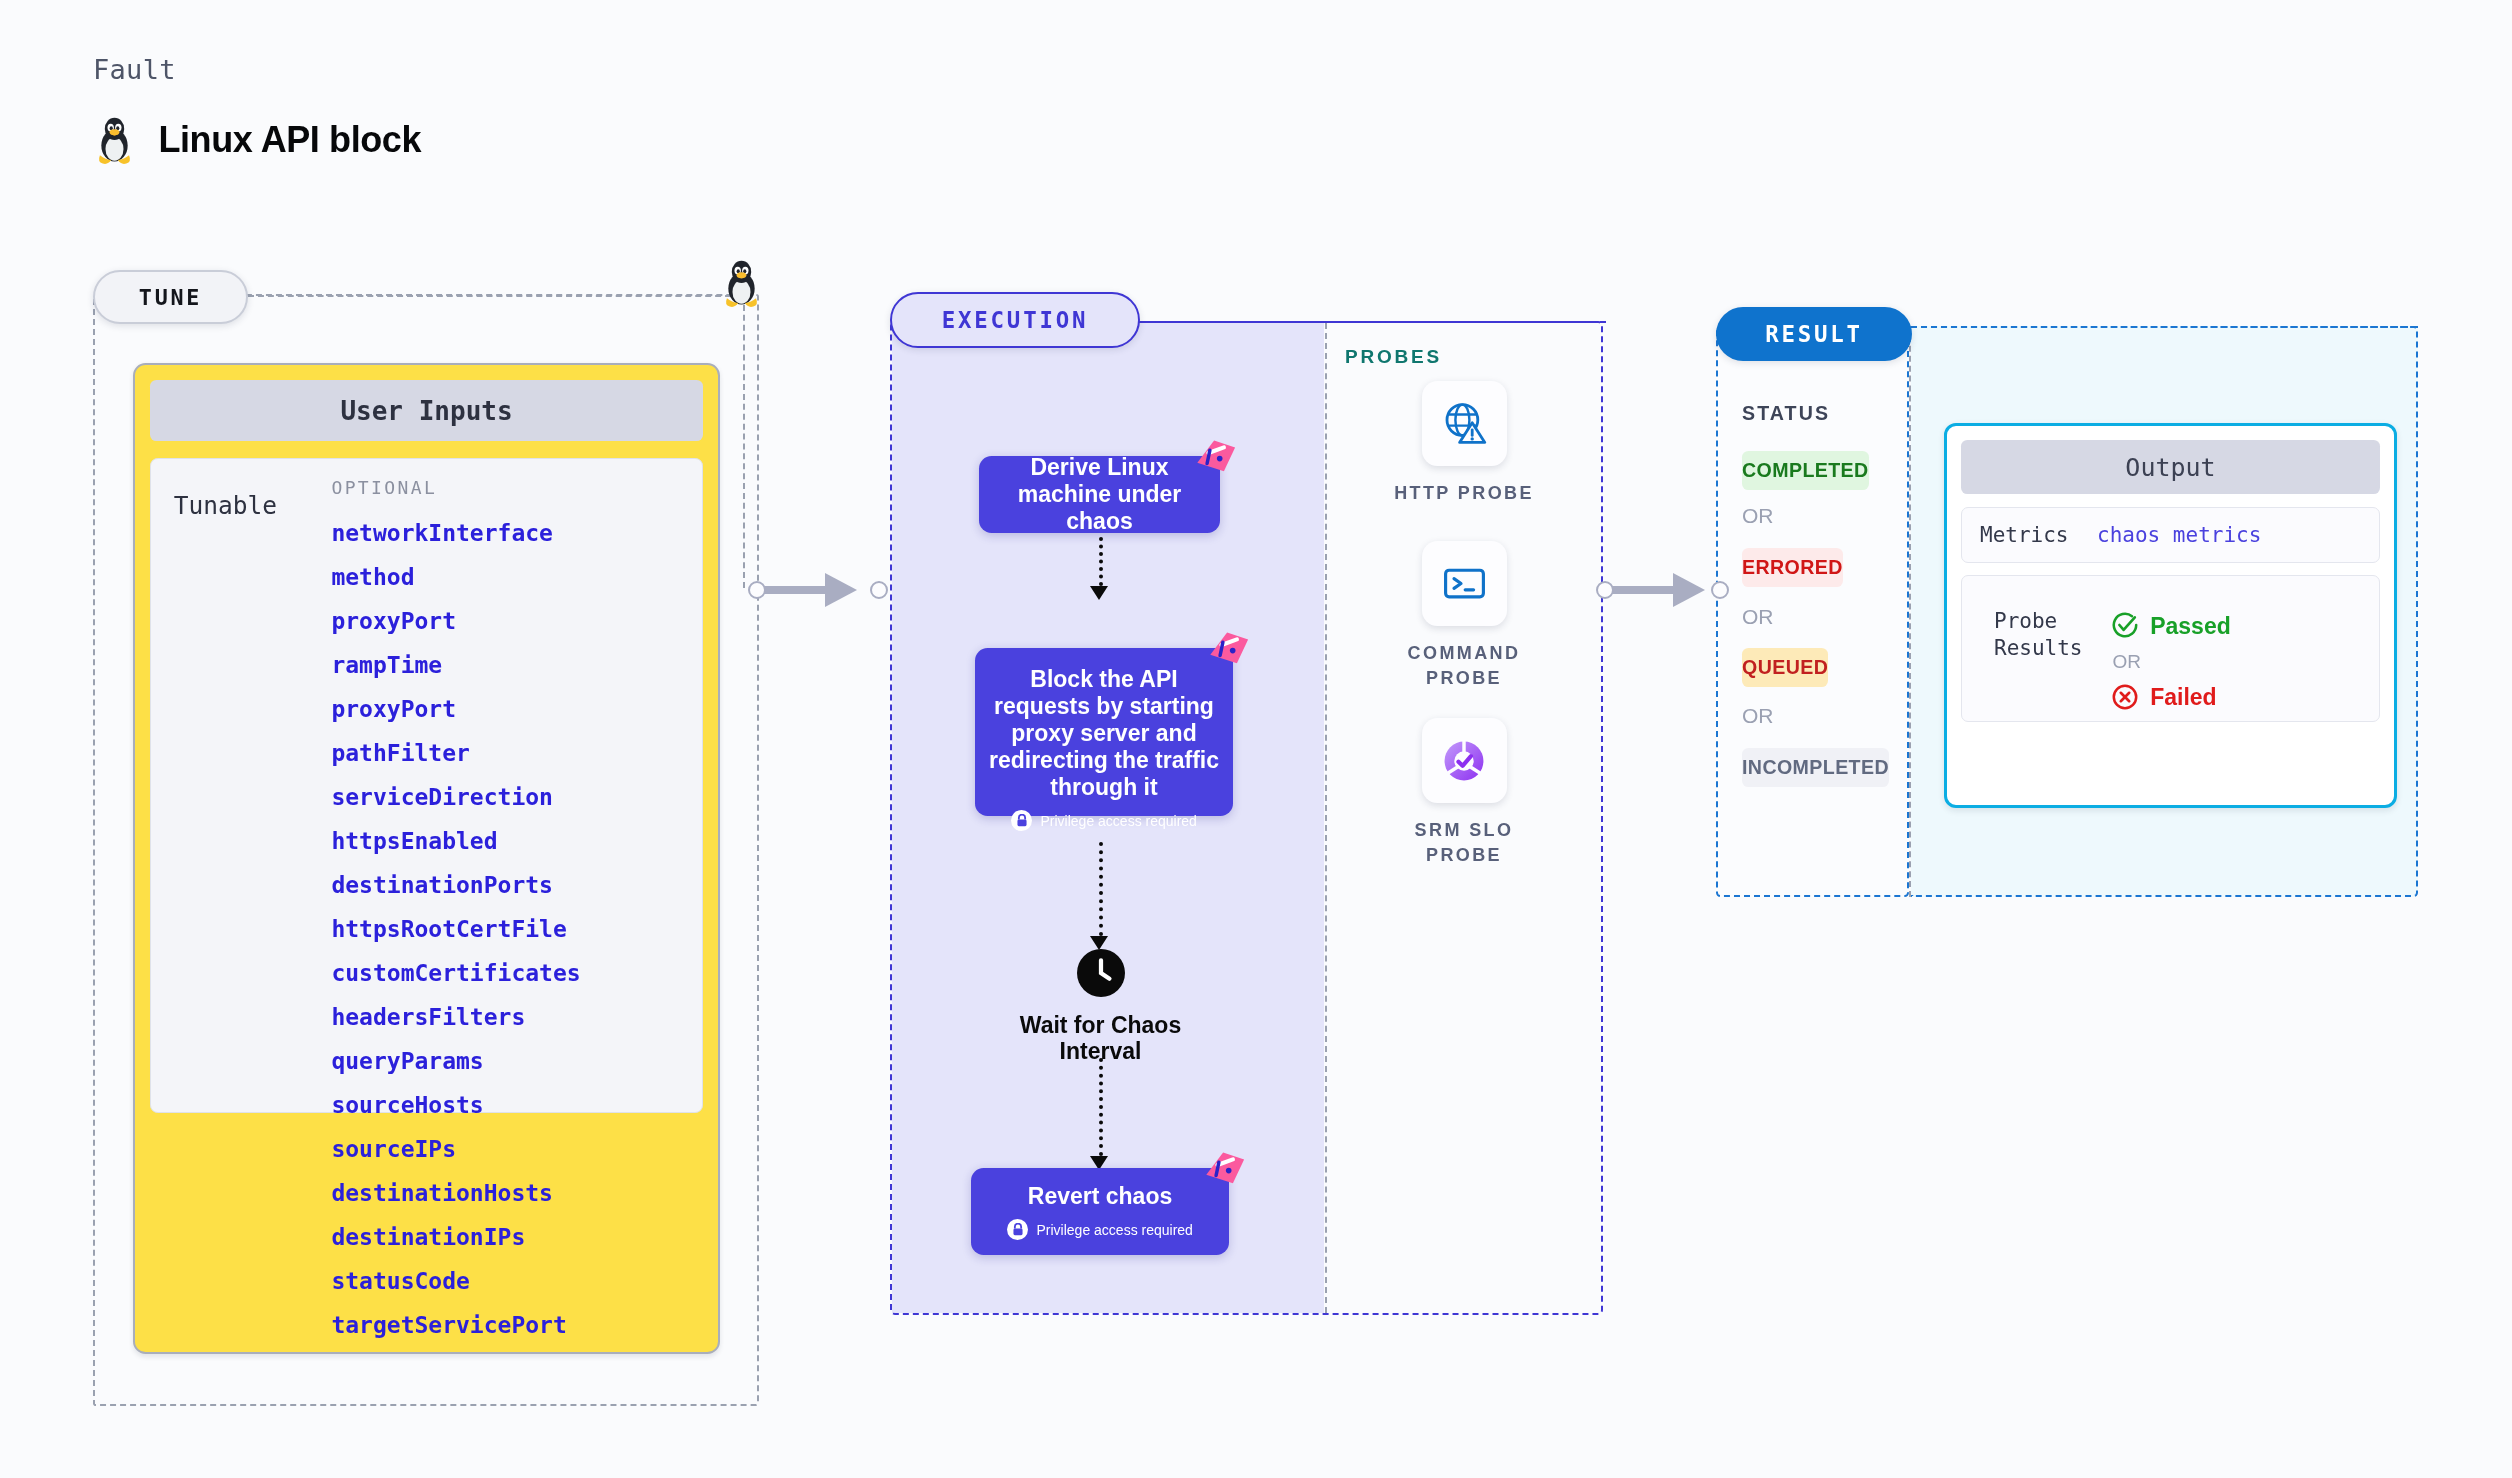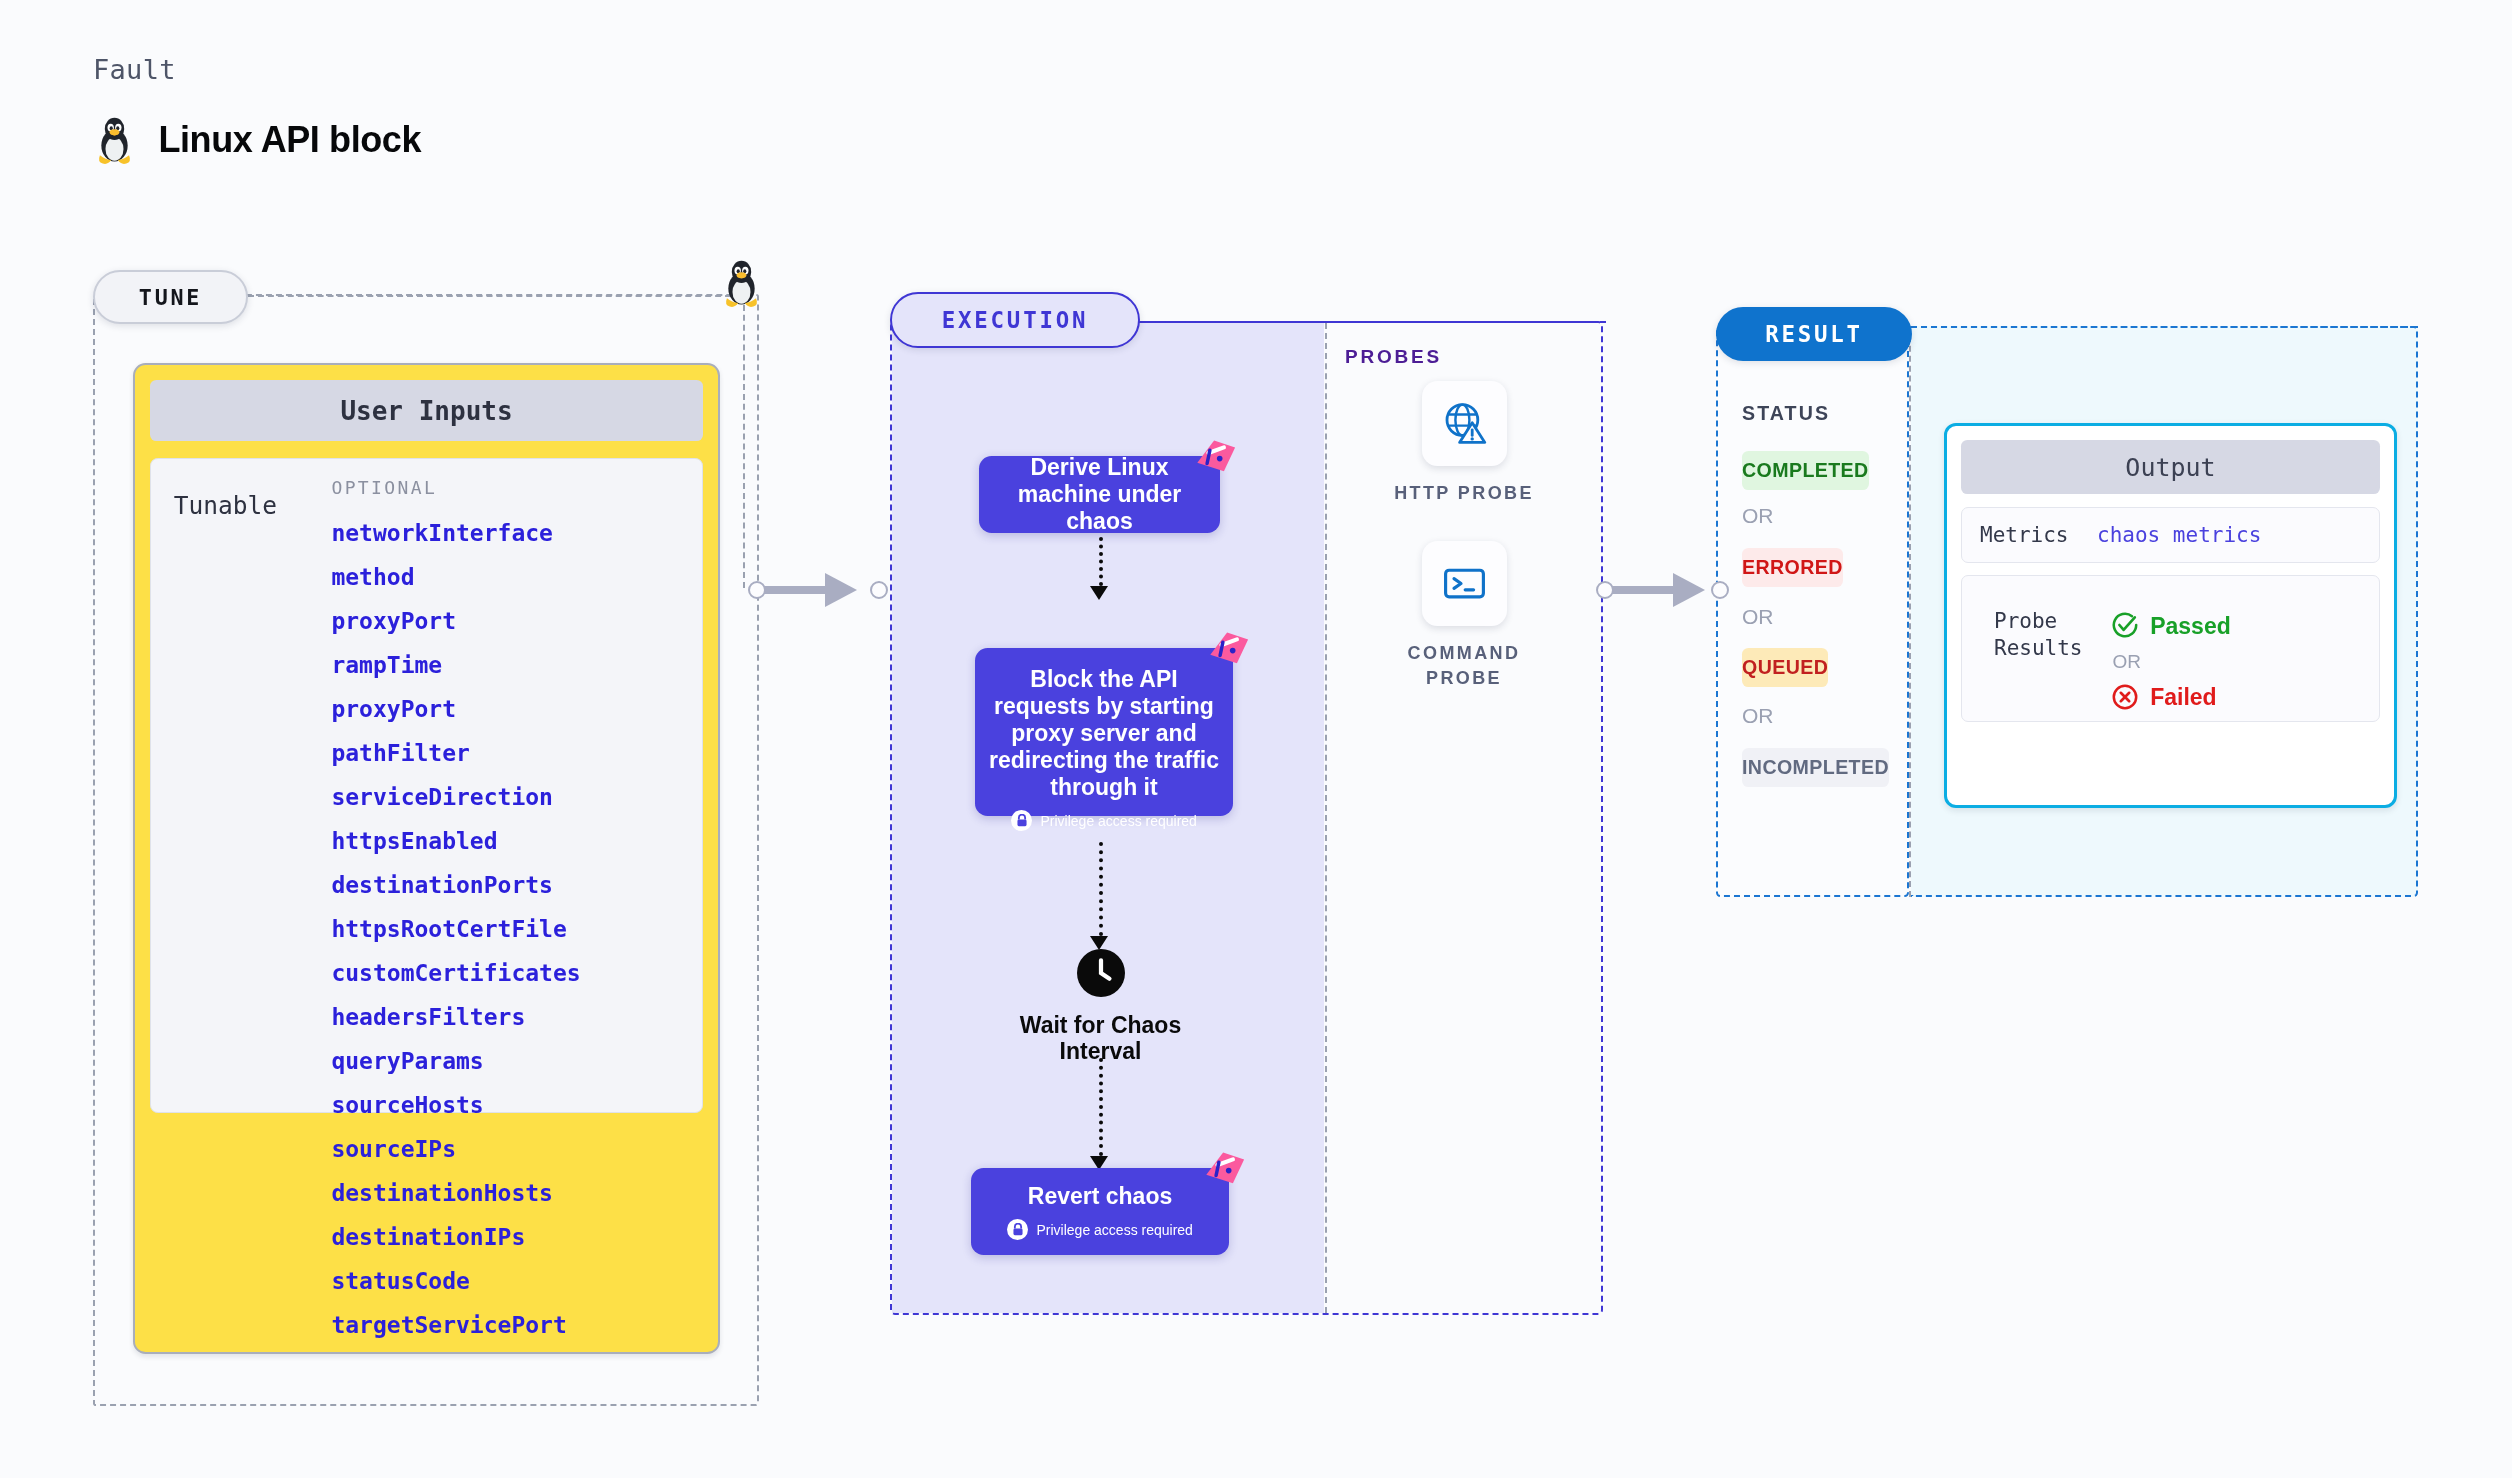--- a/index.html
+++ b/index.html
@@ -194,21 +194,21 @@
     align-items: center; color: #0a0a0a;
   }
   .wait-label {
     margin-top: 12.6px; font-size: 23px; font-weight: bold;
     text-align: center; line-height: 1.16;
   }
 
   
   .probes-title {
     position: absolute; left: 1345px; top: 346px;
-    font-size: 19px; font-weight: bold; color: #4c1d95;
+    font-size: 19px; font-weight: bold; color: #0f766e;
     letter-spacing: 2.8px;
   }
   .probe {
     position: absolute; display: flex; flex-direction: column;
     align-items: center; width: 168px;
   }
   .probe-icon {
     width: 85px; height: 85px; background: #fdfdff;
     border-radius: 15.4px; display: flex; align-items: center; justify-content: center;
     box-shadow: 0 2.1px 7.7px rgba(30,35,70,.13);
@@ -481,20 +481,39 @@
     <div class="probe-icon">
       <svg width="49" height="49" viewBox="0 0 70 70">
         <rect x="8" y="16" width="54" height="38" rx="5" fill="none" stroke="#0f72c9" stroke-width="4.5"></rect>
         <path d="M20 28 L30 35 L20 42" stroke="#0f72c9" stroke-width="4.5" fill="none" stroke-linecap="round" stroke-linejoin="round"></path>
         <path d="M36 44 H48" stroke="#0f72c9" stroke-width="4.5" stroke-linecap="round"></path>
       </svg>
     </div>
     <div class="probe-label">COMMAND PROBE</div>
   </div>
 
+  <div class="probe" style="left:1380px; top:718px;">
+    <div class="probe-icon">
+      <svg width="50" height="50" viewBox="0 0 72 72">
+        <defs>
+          <linearGradient id="slog" x1="0" y1="0" x2="1" y2="1">
+            <stop offset="0%" stop-color="#c39bfb"></stop>
+            <stop offset="100%" stop-color="#8d2ff0"></stop>
+          </linearGradient>
+        </defs>
+        <circle cx="36" cy="36" r="28" fill="url(#slog)"></circle>
+        <path d="M36 6 V34" stroke="#fdfdff" stroke-width="5"></path>
+        <path d="M12 54 L34 40" stroke="#fdfdff" stroke-width="5"></path>
+        <path d="M60 54 L38 40" stroke="#fdfdff" stroke-width="5"></path>
+        <circle cx="36" cy="36" r="14" fill="#fdfdff"></circle>
+        <path d="M28 37 L34 43 L46 29" stroke="#8d2ff0" stroke-width="6" fill="none" stroke-linecap="round" stroke-linejoin="round"></path>
+      </svg>
+    </div>
+    <div class="probe-label">SRM SLO PROBE</div>
+  </div>
 
   <div class="conn" style="left:1596px; top:576px; width:133px; height:28px;">
     <div class="bar"></div>
       <div class="head"></div>
     <div class="dot l"></div>
       <div class="dot r"></div>
   </div>
 
   <div class="out-dash"></div>
   <div class="result-dash"></div>

